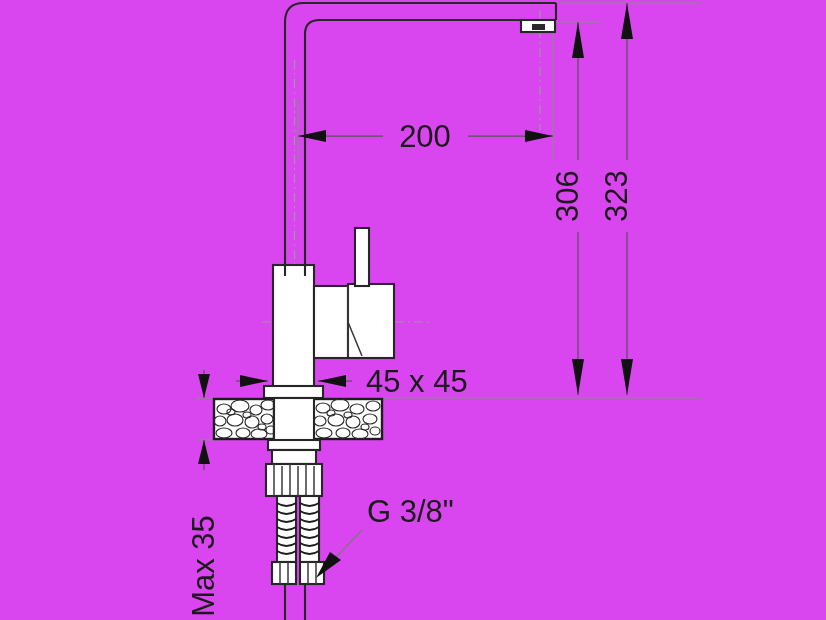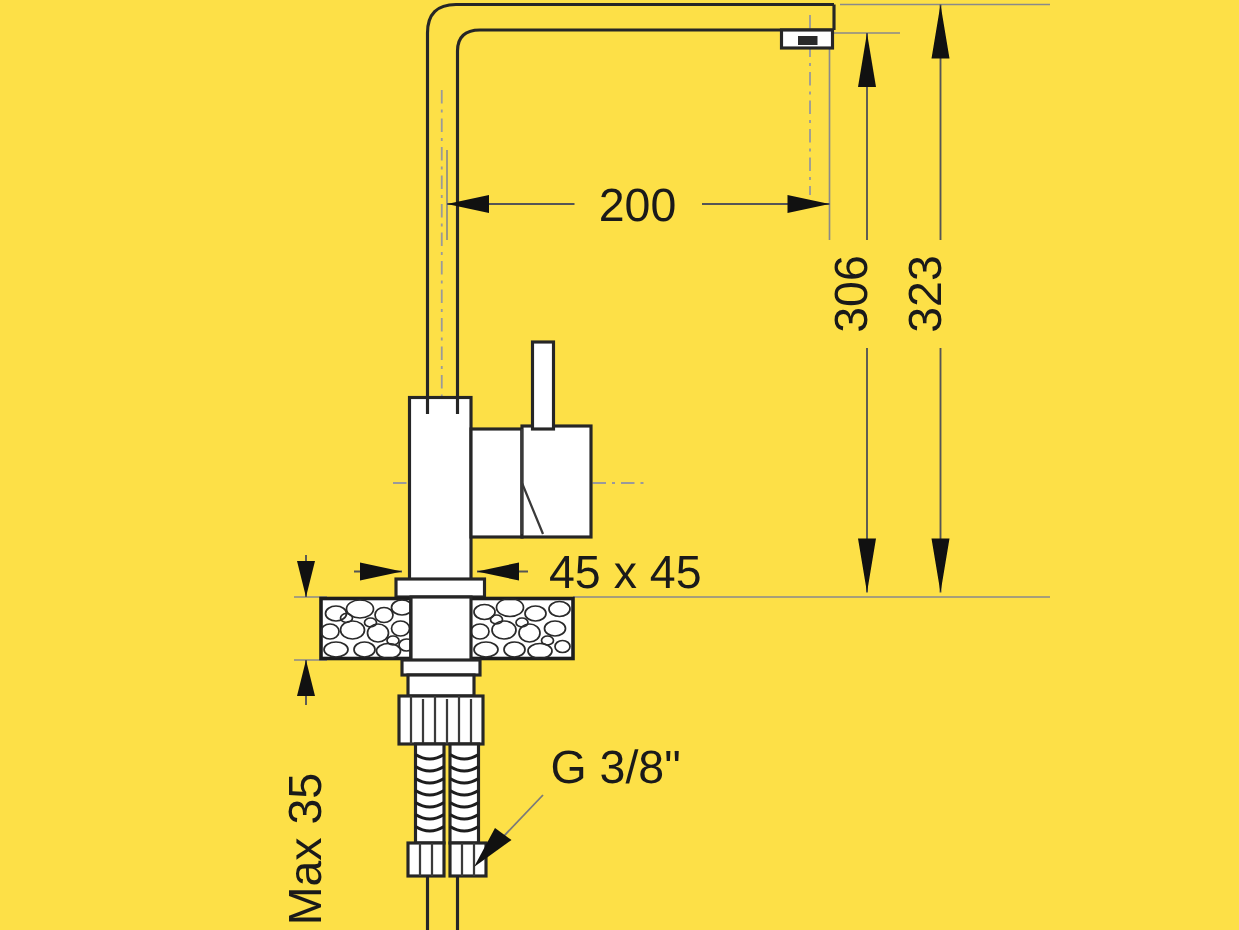--- a/index.html
+++ b/index.html
@@ -8,21 +8,21 @@
     padding: 0;
     background: #ffffff;
   }
   body {
     font-family: "Liberation Sans", sans-serif;
   }
   #drawing-root {
     position: relative;
     width: 826px;
     height: 620px;
-    background: #fde047;
+    background: #d946ef;
     overflow: hidden;
   }
   svg#drawing-svg {
     display: block;
     width: 826px;
     height: 620px;
   }
   .dim-text {
     font-family: "Liberation Sans", sans-serif;
     font-size: 31px;

